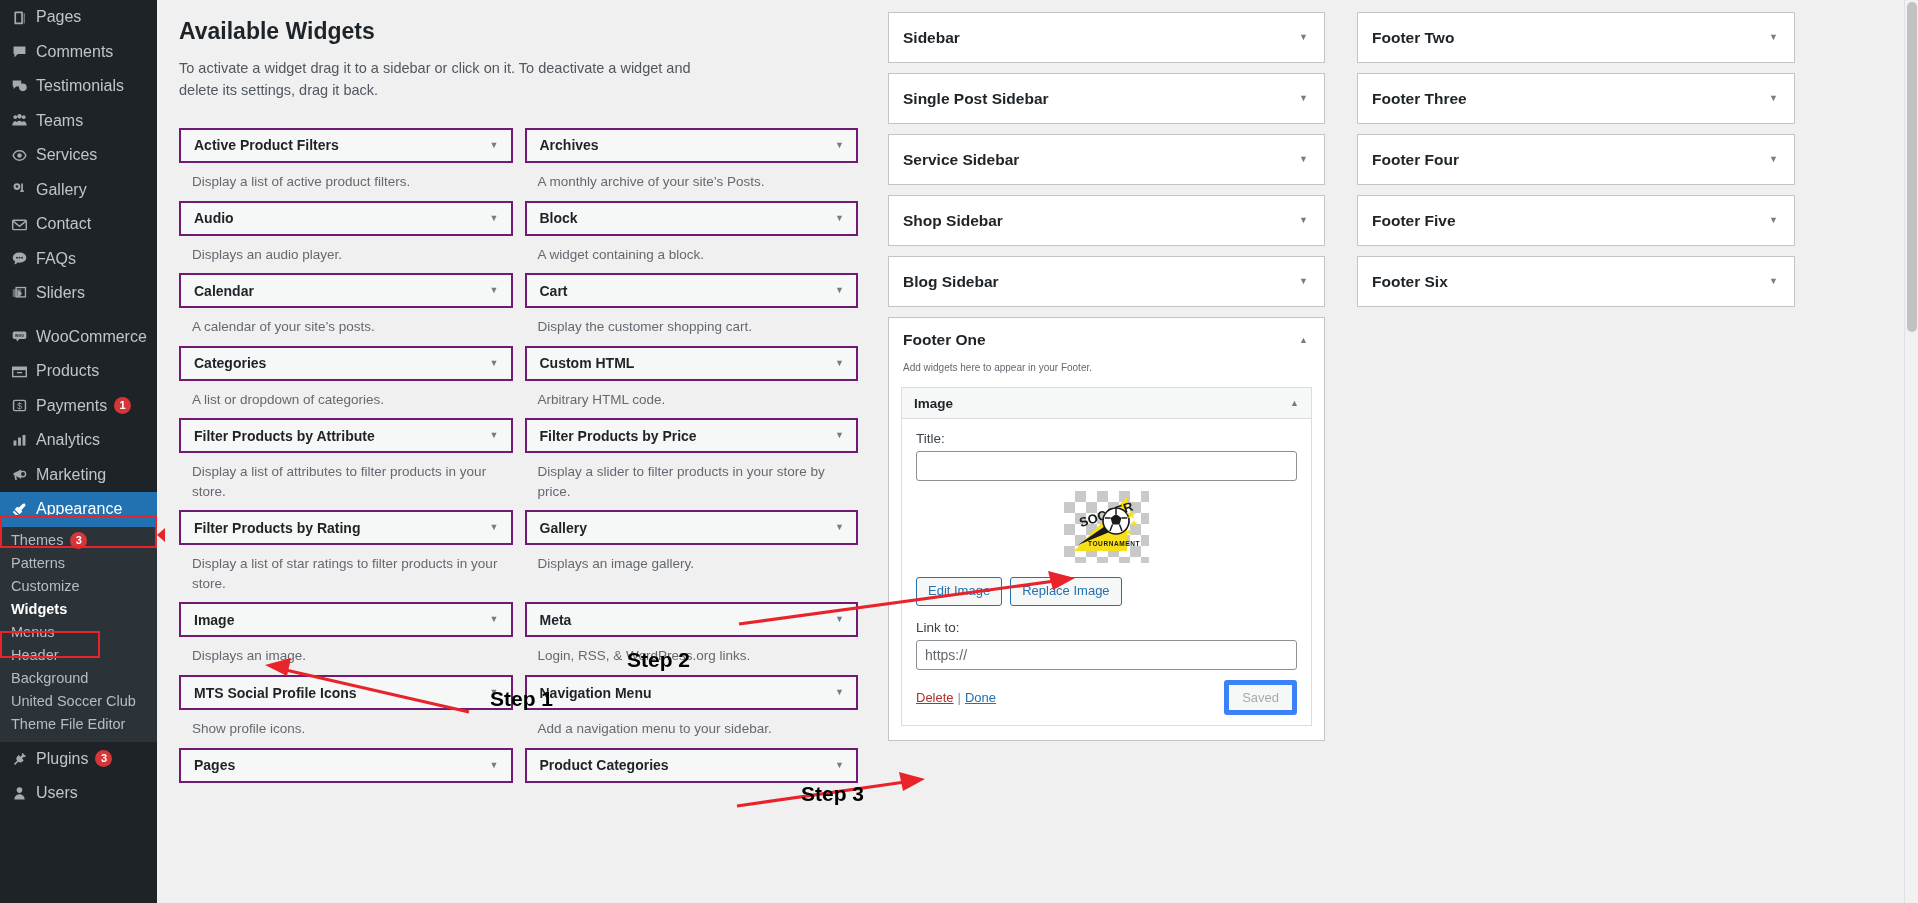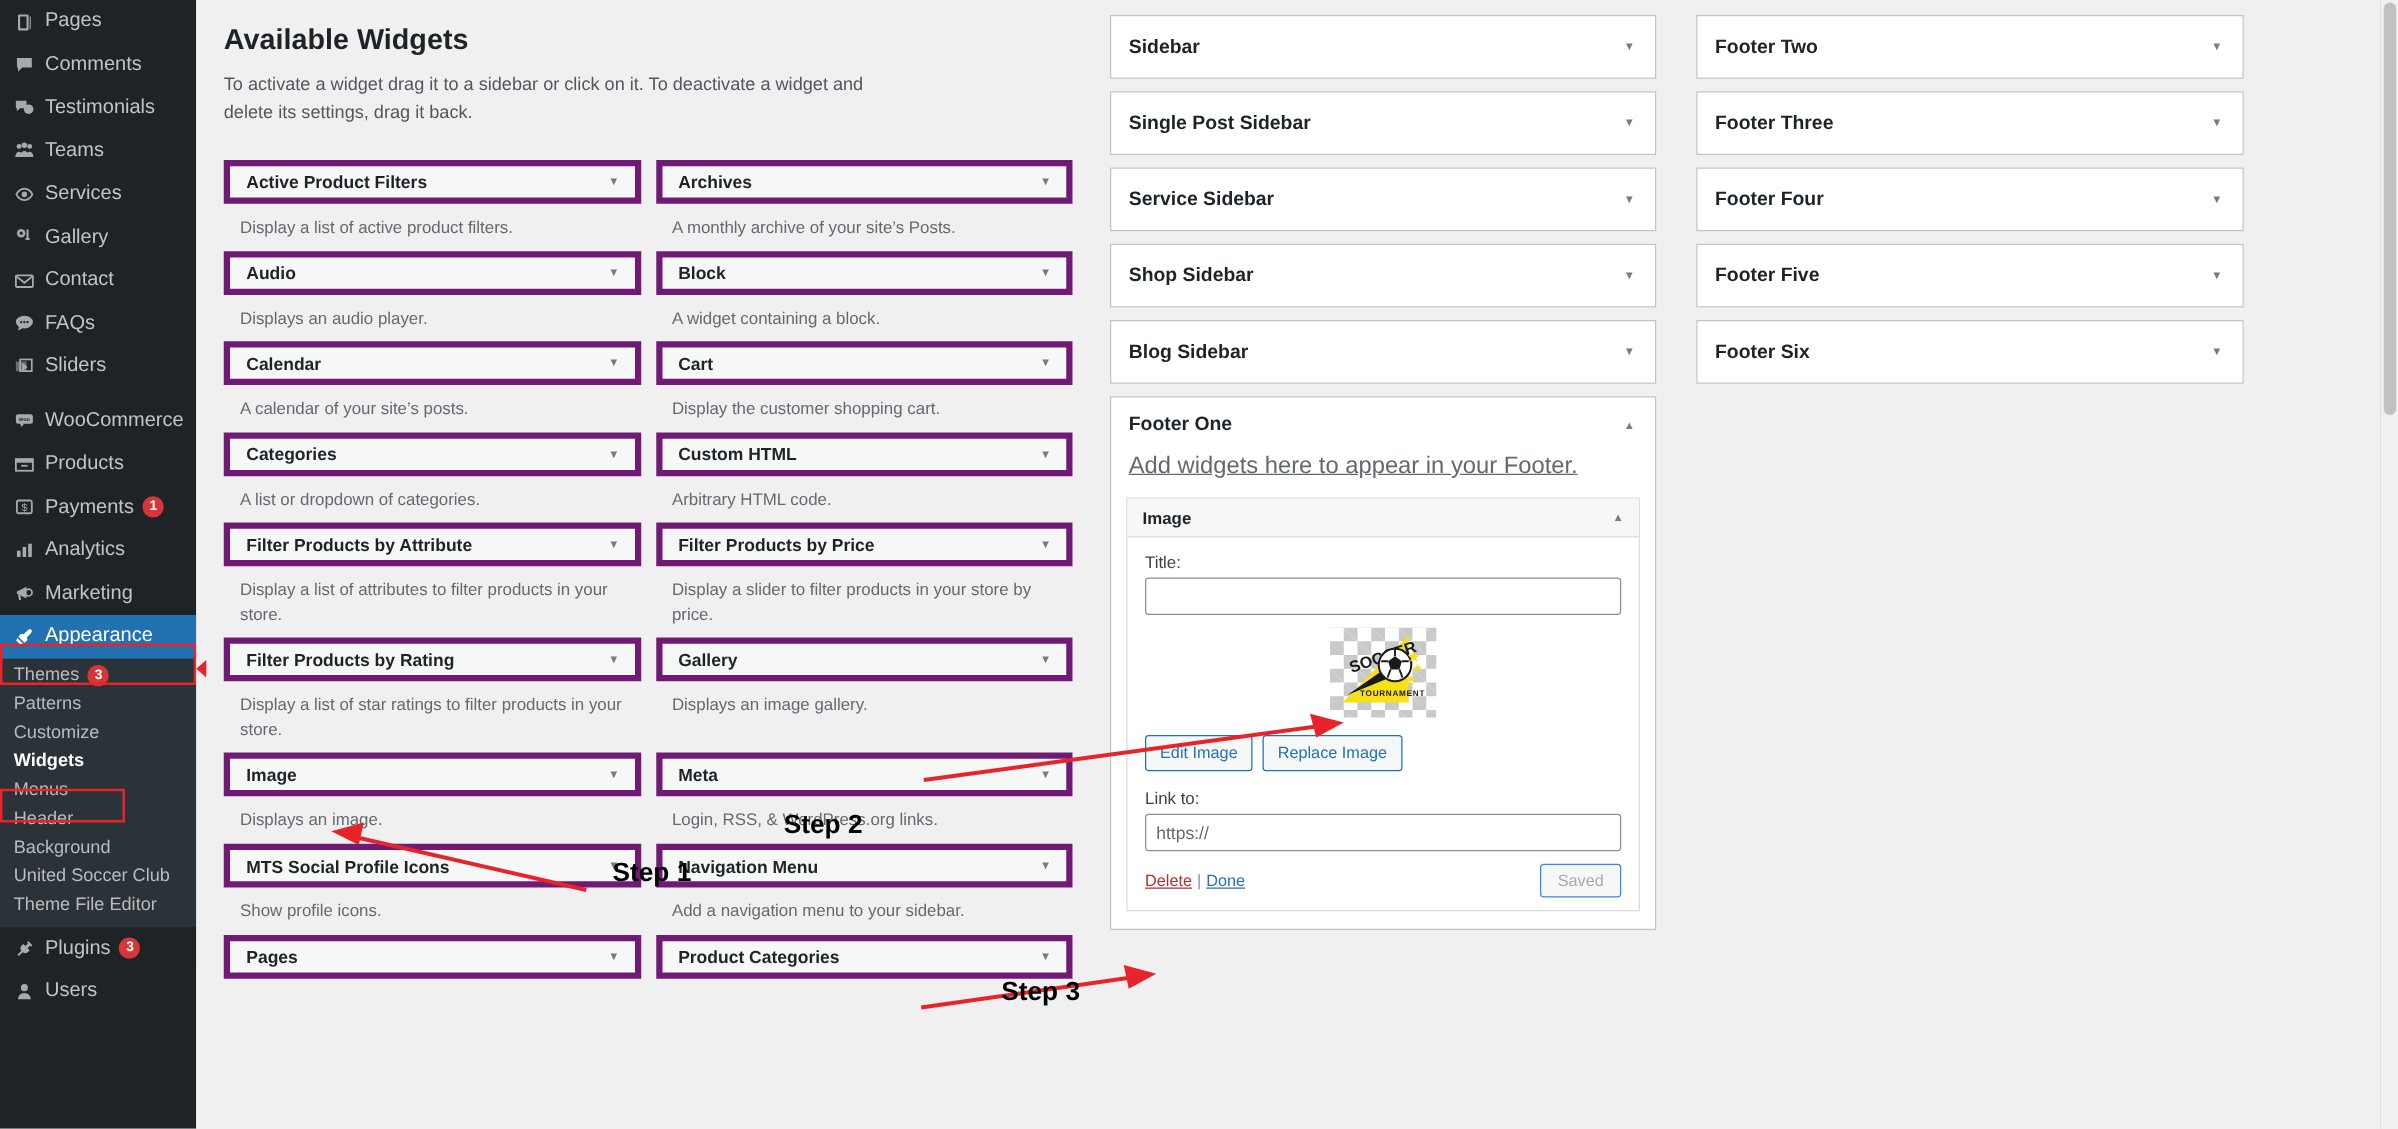--- a/index.html
+++ b/index.html
@@ -138,21 +138,21 @@
 
   
   .widget-grid {
     display: grid;
     grid-template-columns: 1fr 1fr;
     column-gap: 12px;
   }
   .widget-cell { margin-bottom: 0px; }
   .widget-box {
     background: #f6f7f7;
-    border: 5px solid #701a75;
+    border: 2px solid #701a75;
     height: 35px;
     display: flex;
     align-items: center;
     padding: 0 12px 0 13px;
     justify-content: space-between;
     cursor: move;
     margin-top: 8px;
   }
   .widget-box .wtitle {
     font-size: 14px;
@@ -188,24 +188,23 @@
     cursor: pointer;
   }
   .panel-head .ptitle {
     font-size: 15.5px;
     font-weight: bold;
     color: #1d2327;
   }
   .panel-open { border: 1px solid #c3c4c7; }
   .panel-open > .panel-head { padding-bottom: 0; height: 44px; }
   .panel-sub {
-    font-size: 19px;
+    font-size: 10px;
     color: #646970;
     padding: 0 14px 14px 14px;
-    text-decoration: underline;
   }
   .panel-body { padding: 0 12px 14px 12px; }
 
   
   .inner-widget {
     border: 1px solid #dcdcde;
     background: #fff;
   }
   .inner-head {
     background: #f6f7f7;
@@ -273,21 +272,21 @@
     align-items: center;
     justify-content: space-between;
     padding-top: 10px;
   }
   .act-left { font-size: 13px; color: #646970; }
   .act-left a { color: #2271b1; text-decoration: underline; cursor: pointer; }
   .act-left a.del { color: #b32d2e; }
   .sep-pipe { color: #8c8f94; margin: 0 4px; }
   .btn-saved {
     background: #f6f7f7;
-    border: 1px solid #3b82f6;
+    border: 5px solid #3b82f6;
     color: #a7aaad;
     border-radius: 3px;
     font-size: 13px;
     padding: 5px 13px;
     font-family: "Liberation Sans", sans-serif;
     cursor: default;
   }
 
   
   .anno-text {

